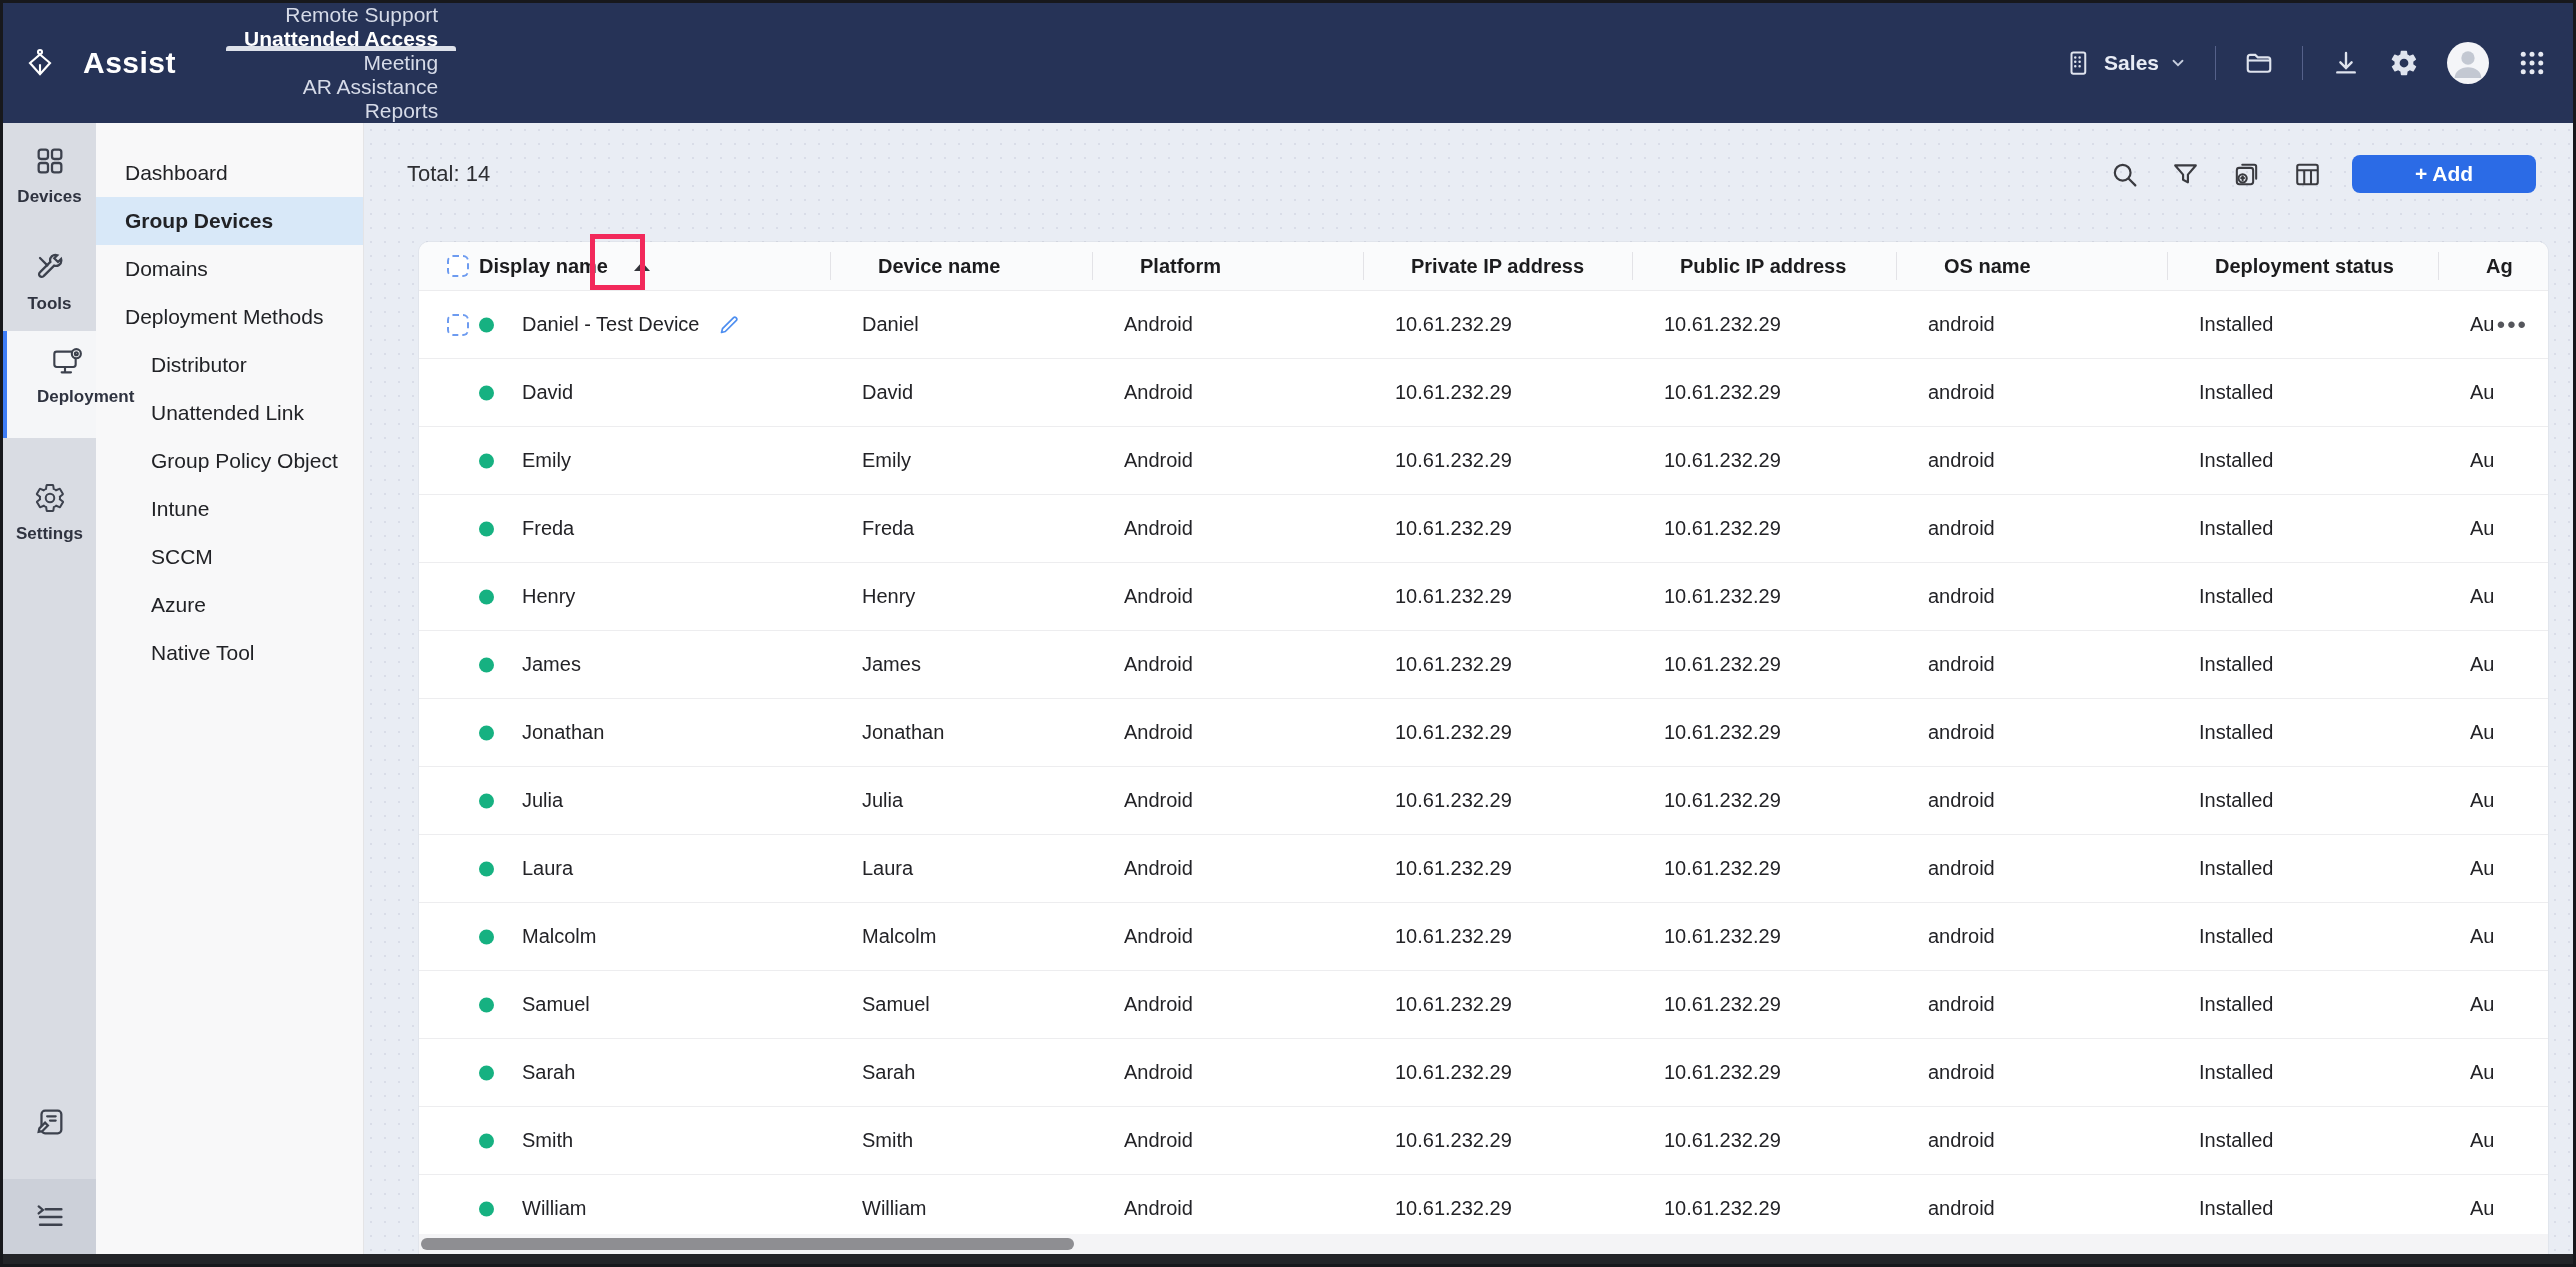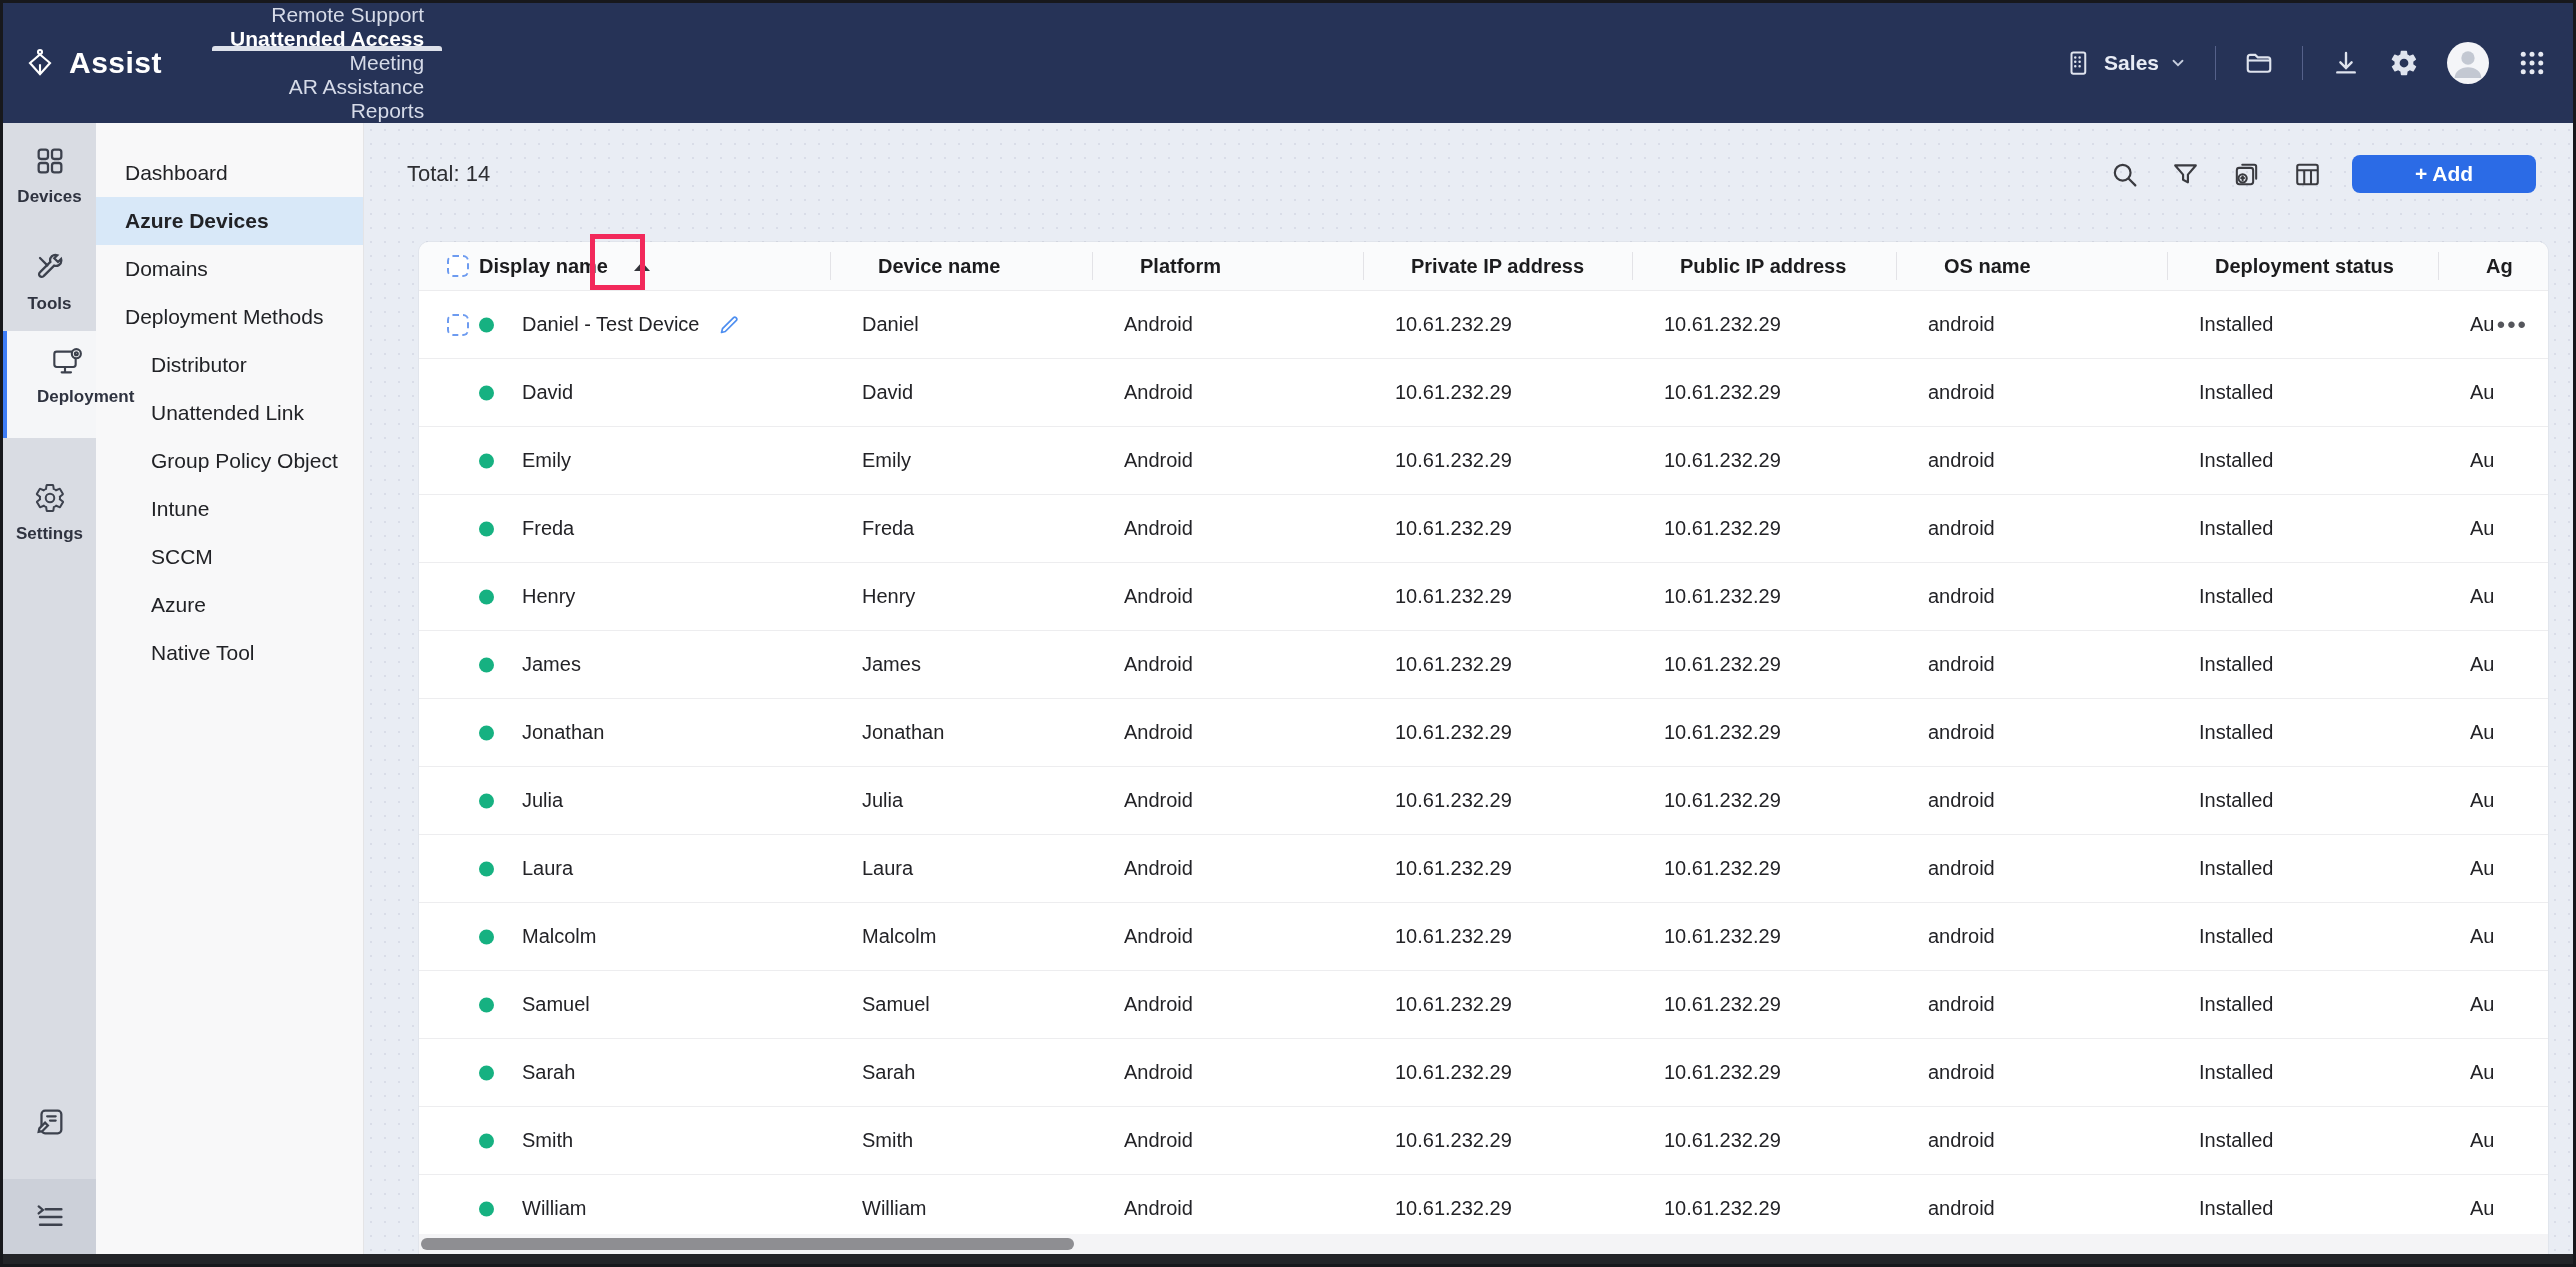--- a/index.html
+++ b/index.html
@@ -1,21 +1,21 @@
 <!DOCTYPE html>
 <html><head>
 <meta charset="utf-8">
 <style>
   * { box-sizing: border-box; margin: 0; padding: 0; }
   html,body { width:2576px; height:1267px; background:#101114; font-family:"Liberation Sans",sans-serif; }
   .screen { position:relative; width:2576px; height:1267px; border:3px solid #17181c; background:#e9edf4; display:flex; flex-direction:column; overflow:hidden; }
 
   
   .topnav { flex:0 0 74px; background:#263357; display:flex; align-items:stretch; color:#dfe4ee; }
-  .brand { display:flex; align-items:center; gap:14px; padding:0 40px 0 22px; }
+  .brand { display:flex; align-items:center; gap:28px; padding:0 40px 0 22px; }
   .brand-title { font-size:30px; font-weight:bold; color:#fff; letter-spacing:0.5px; }
   .nav-items { display:flex; align-items:flex-end;flex-direction:column; }
   .nav-item { display:flex; align-items:center; padding:0 28px; font-size:21px; color:#d6dbe8; position:relative; cursor:pointer; }
   .nav-item.active { color:#fff; font-weight:bold; }
   .nav-item.active::after { content:''; position:absolute; left:10px; right:10px; bottom:0; height:5px; background:#dde1ea; border-radius:3px 3px 0 0; }
   .nav-right { margin-left:auto; display:flex; align-items:center; gap:28px; padding-right:26px; }
   .dept { display:flex; align-items:center; gap:10px; font-size:21px; font-weight:bold; color:#e8ecf5; cursor:pointer; }
   .vdiv { width:1px; height:34px; background:#55618a; }
   .navicon { width:30px; height:30px; display:block; }
   .avatar { width:42px; height:42px; border-radius:50%; background:#f4f5f8; display:flex; align-items:center; justify-content:center; overflow:hidden; }
@@ -187,21 +187,21 @@
       <div class="rail-collapse">
         <svg width="34" height="34" viewBox="0 0 24 24" fill="none" stroke="#3c414d" stroke-width="1.8" stroke-linecap="round">
           <path d="M9 6.5h11M5 12h15M5 17.5h15"></path>
           <path d="M4 4.5l3 2.5-3 2.5" stroke-width="1.6"></path>
         </svg>
       </div>
     </aside>
 
     <aside class="sidebar">
       <div class="side-item">Dashboard</div>
-      <div class="side-item active">Azure Devices</div>
+      <div class="side-item active">Group Devices</div>
       <div class="side-item">Domains</div>
       <div class="side-item">Deployment Methods</div>
       <div>
 
           <div class="side-item child">Distributor</div>
 
           <div class="side-item child">Unattended Link</div>
 
           <div class="side-item child">Group Policy Object</div>
 

